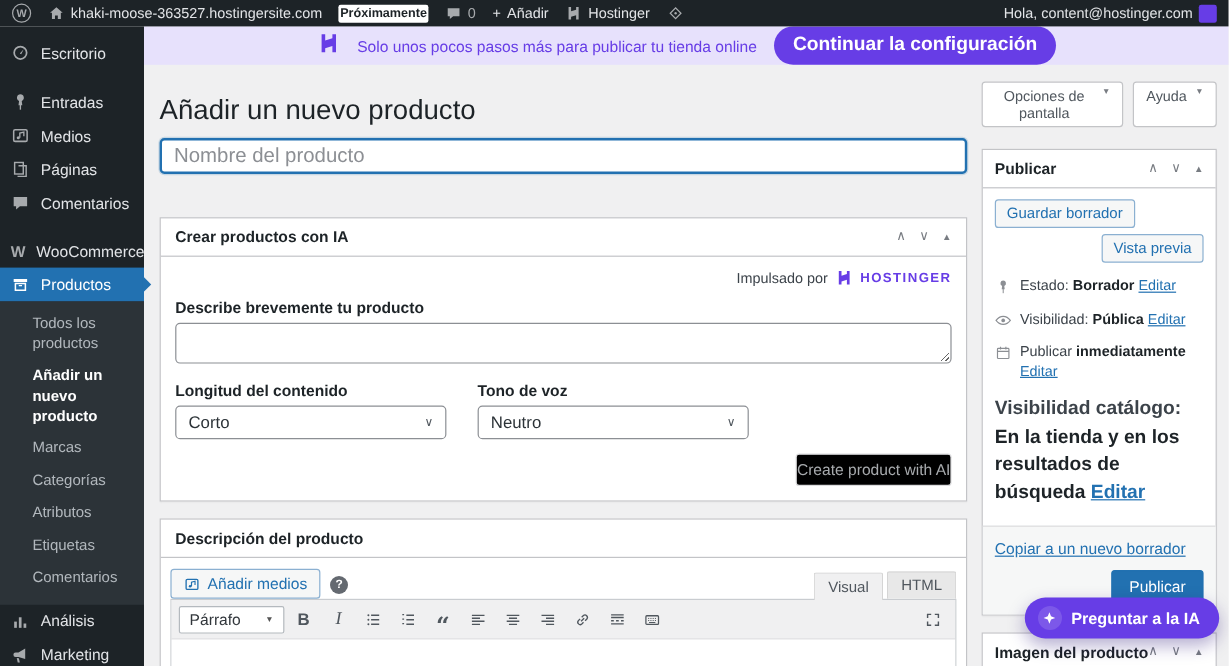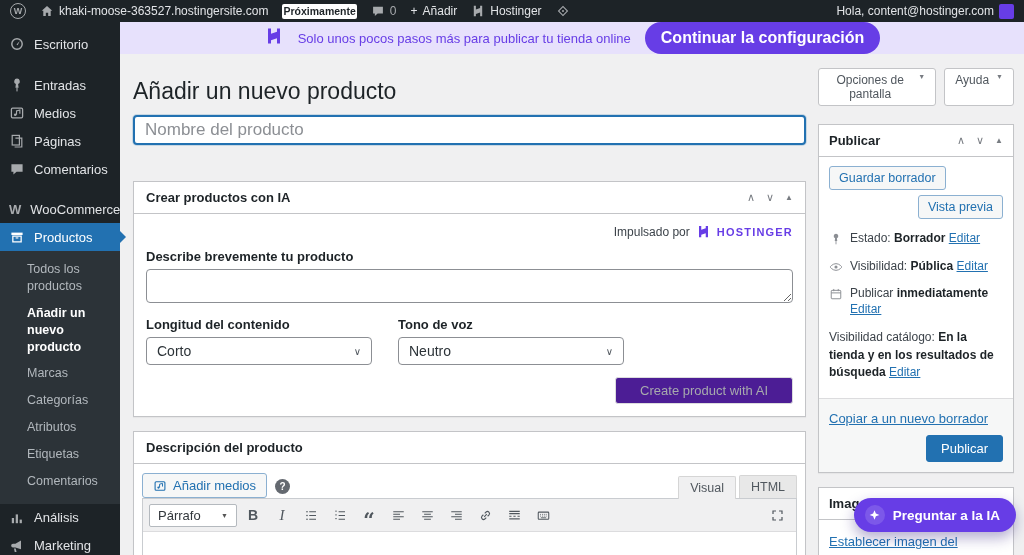--- a/index.html
+++ b/index.html
@@ -67,21 +67,21 @@
   .brand-word { color:#673de6; font-weight:800; letter-spacing:1.2px; font-size:11px; }
   .field-label { font-weight:700; font-size:13px; color:#1d2327; margin-bottom:5px; }
   .ai-desc { width:100%; height:34px; border:1px solid #8c8f94; border-radius:4px; resize:vertical;
     margin-bottom:10px; font-family:inherit; }
   .fields { display:flex; gap:26px; margin-bottom:12px; }
   .field { width:226px; }
   .selectbox { display:flex; justify-content:space-between; align-items:center; border:1px solid #8c8f94;
     border-radius:4px; padding:5px 10px; font-size:14px; color:#2c3338; background:#fff; cursor:pointer; }
   .chev { color:#50575e; font-size:10px; }
   .ai-actions { display:flex; justify-content:flex-end; }
-  .btn-disabled { background:#4c1d95; border:1px solid #dcdcde; color:#a7aaad; padding:5px 24px;
+  .btn-disabled { background:#000000; border:1px solid #dcdcde; color:#a7aaad; padding:5px 0;
     border-radius:3px; font-size:13px; font-family:inherit; }
 
   #desc-panel { margin-top:14px; }
   .editor-top { display:flex; align-items:flex-end; padding:9px 8px 0; gap:8px; }
   .btn-media { display:flex; align-items:center; gap:6px; background:#f6f7f7; border:1px solid #8bb0d1;
     color:#2271b1; border-radius:3px; padding:4px 10px; font-size:13px; cursor:pointer; font-family:inherit; }
   .btn-media svg { width:14px; height:14px; fill:#2271b1; }
   .help-badge { width:15px; height:15px; border-radius:50%; background:#646970; color:#fff; font-size:10px;
     font-weight:700; display:flex; align-items:center; justify-content:center; margin-bottom:4px; cursor:pointer; }
   .tabs { margin-left:auto; display:flex; gap:3px; align-items:flex-end; }
@@ -114,21 +114,21 @@
   .sp-header { display:flex; align-items:center; padding:8px 10px; border-bottom:1px solid #c3c4c7; cursor:pointer; }
   .pub-body { padding:9px 10px 4px; }
   .btn-secondary { background:#f6f7f7; border:1px solid #8bb0d1; color:#2271b1; border-radius:3px;
     padding:4px 9px; font-size:12.5px; cursor:pointer; font-family:inherit; }
   .pub-btn-row2 { display:flex; justify-content:flex-end; margin-top:5px; }
   .pub-row { display:flex; align-items:flex-start; gap:7px; margin:12px 0; font-size:12px; color:#3c434a; line-height:1.3; }
   .pub-row svg { width:14px; height:14px; fill:#8c8f94; flex:none; margin-top:1px; }
   .pub-row .stroke { fill:none; stroke:#8c8f94; }
   .pub-row b, .catalog b { color:#1d2327; }
   a.lnk { color:#2271b1; text-decoration:underline; cursor:pointer; }
-  .catalog { font-size:12px; color:#3c434a; margin:12px 0 12px; line-height:1.45; }
+  .catalog { font-size:16px; color:#3c434a; margin:12px 0 12px; line-height:1.45;font-weight:bold; }
   .pub-footer { background:#f6f7f7; border-top:1px solid #dcdcde; padding:10px; }
   .pub-footer .lnk { font-size:13px; }
   .pub-publish-row { display:flex; justify-content:flex-end; margin-top:8px; }
   .btn-primary { background:#2271b1; border:1px solid #2271b1; color:#fff; border-radius:3px;
     padding:5px 14px; font-size:13px; font-weight:400; cursor:pointer; font-family:inherit; }
   .sp-body { padding:12px 10px; font-size:13px; line-height:1.5; }
 
   
   #fab { position:absolute; right:8px; bottom:23px; background:#673de6; color:#fff; border:none;
     display:flex; align-items:center; gap:8px; padding:7px 16px 7px 11px; border-radius:22px;

